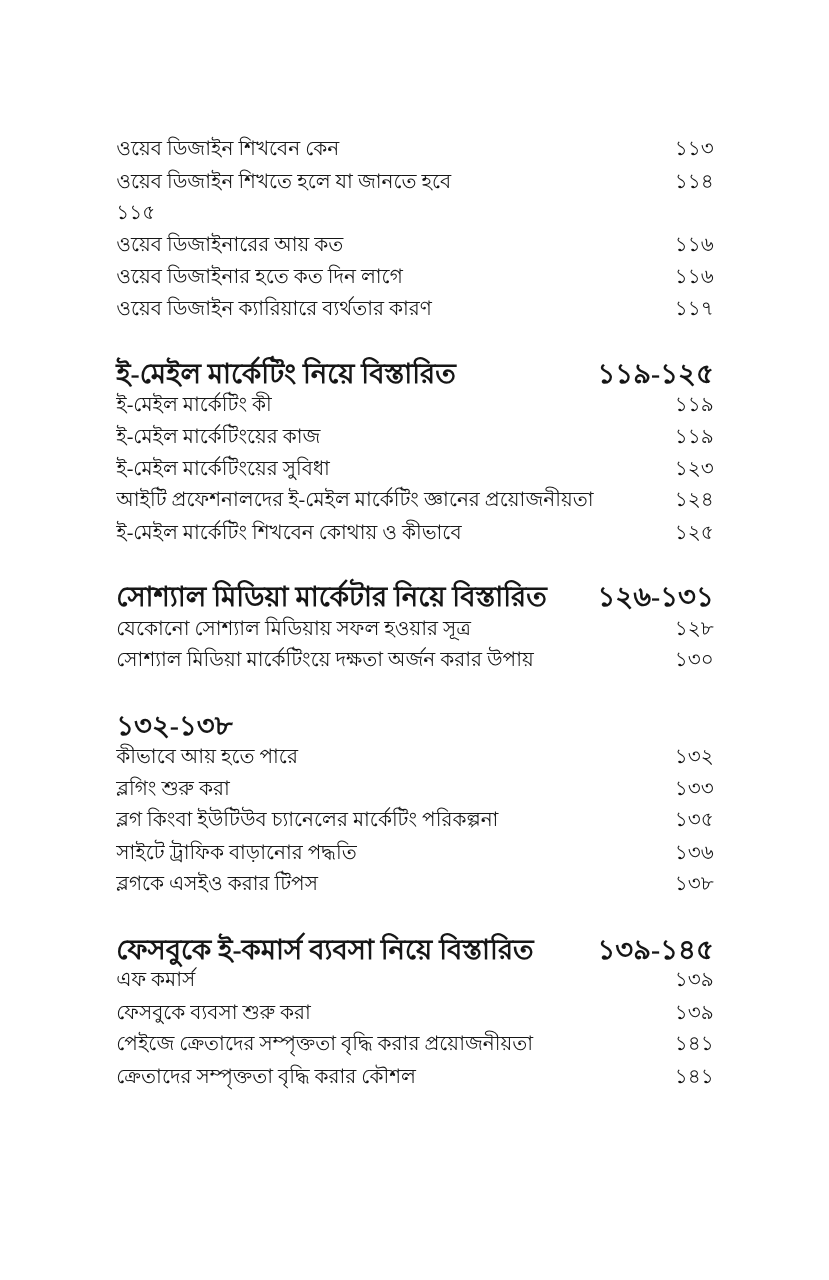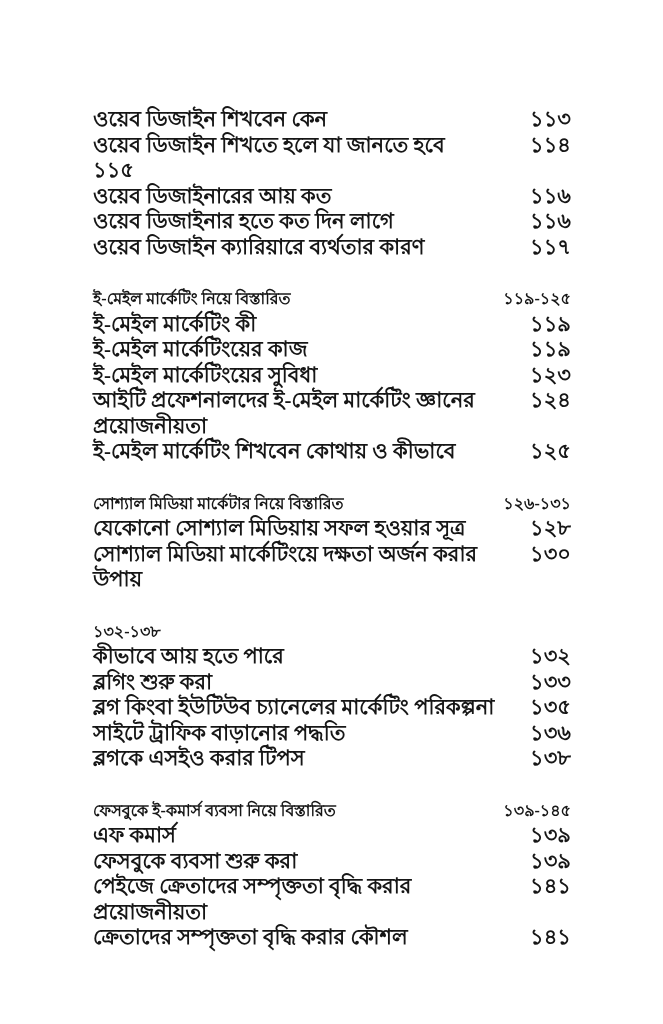--- a/index.html
+++ b/index.html
@@ -22,36 +22,35 @@
   .toc {
     width: 100%;
   }
   .toc-section {
     width: 100%;
   }
   .toc-row {
     display: flex;
     justify-content: space-between;
     align-items: baseline;
-    font-size: 21px;
+    font-size: 16px;
     line-height: 25.5px;
-    font-weight: bold;
   }
   .toc-row .title {
     text-align: left;
     padding-right: 14px;
   }
   .toc-row .pageno {
     text-align: left;
     white-space: nowrap;
     flex: 0 0 auto;
   }
   .toc-row.header {
     font-weight: 700;
-    font-size: 16px;
+    font-size: 22px;
     margin-top: 26px;
   }
 </style>
 </head>
 <body>
 
 <div class="page">
   <div class="toc" id="toc">
       <div class="toc-section">
         <div class="toc-row">

